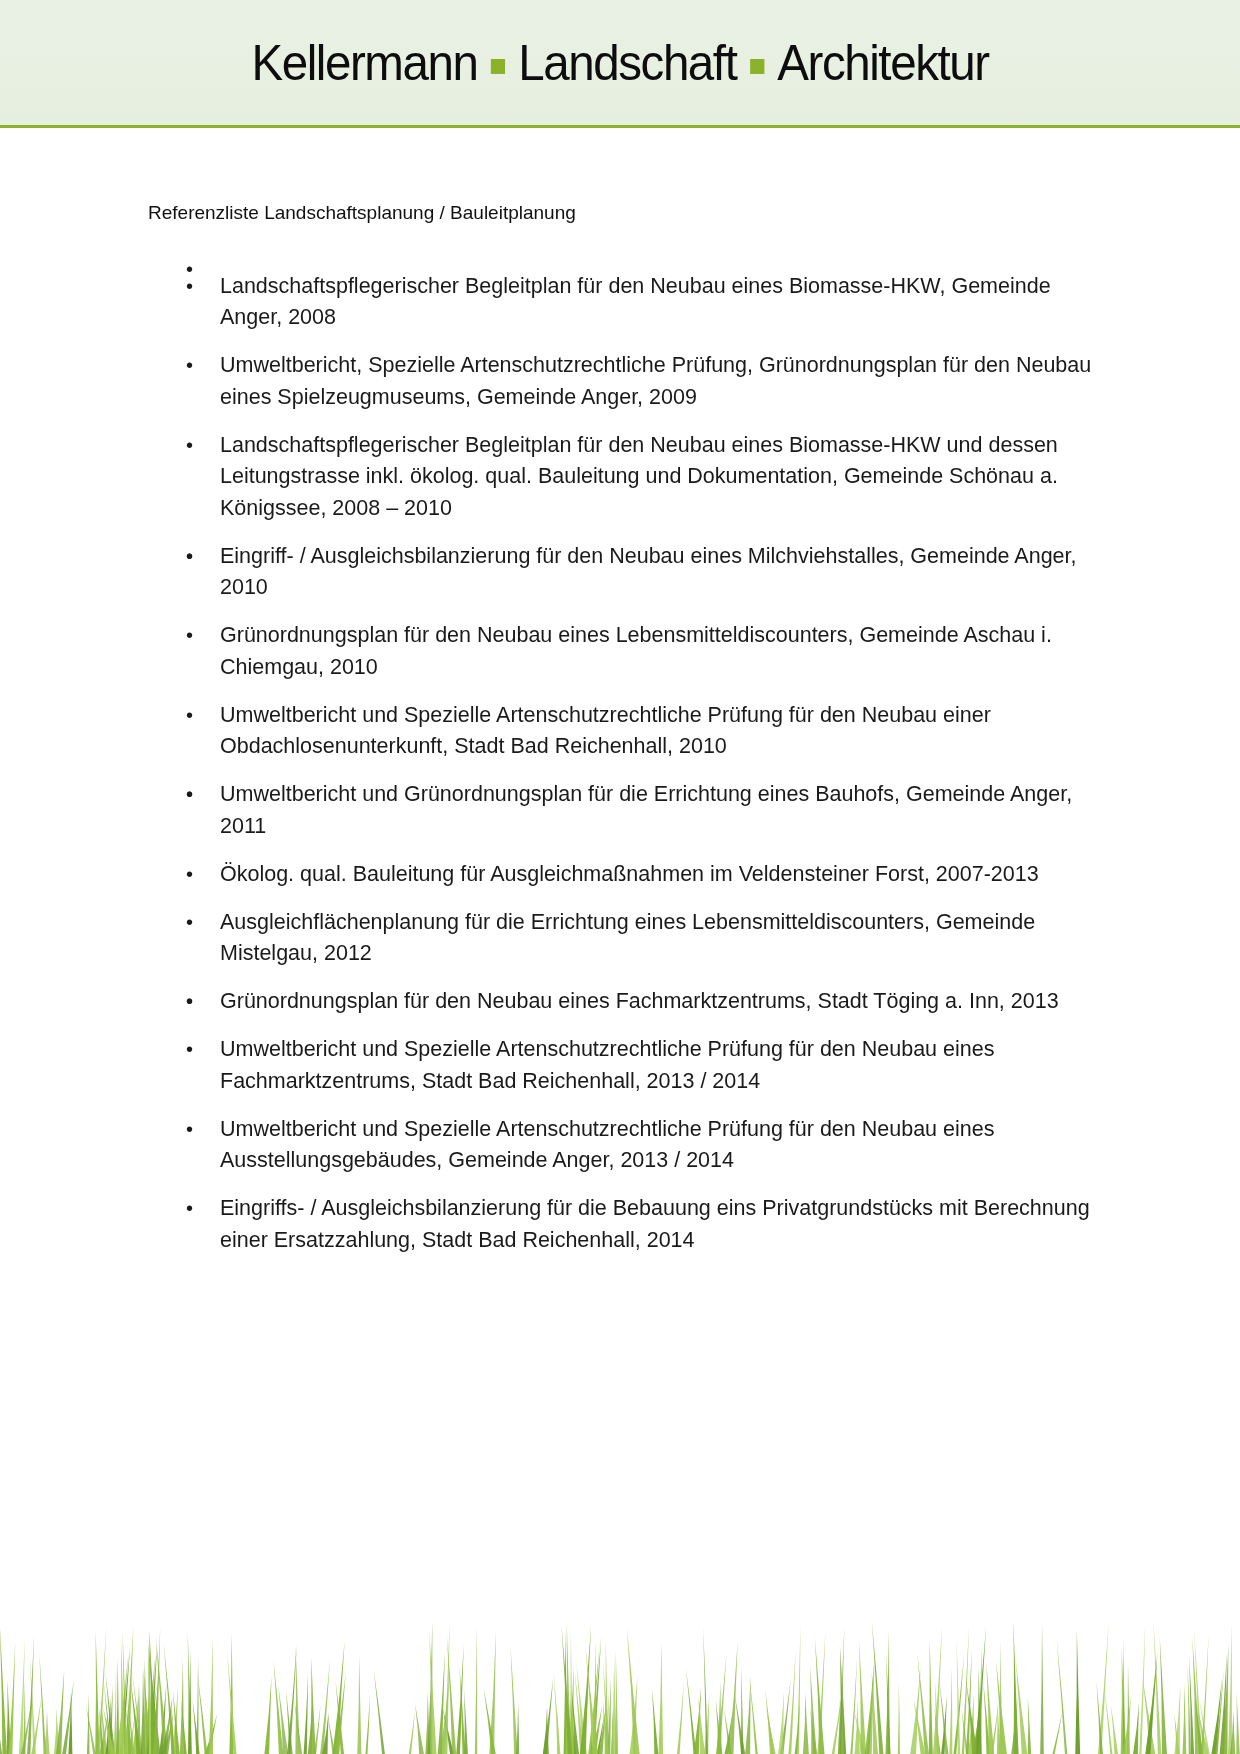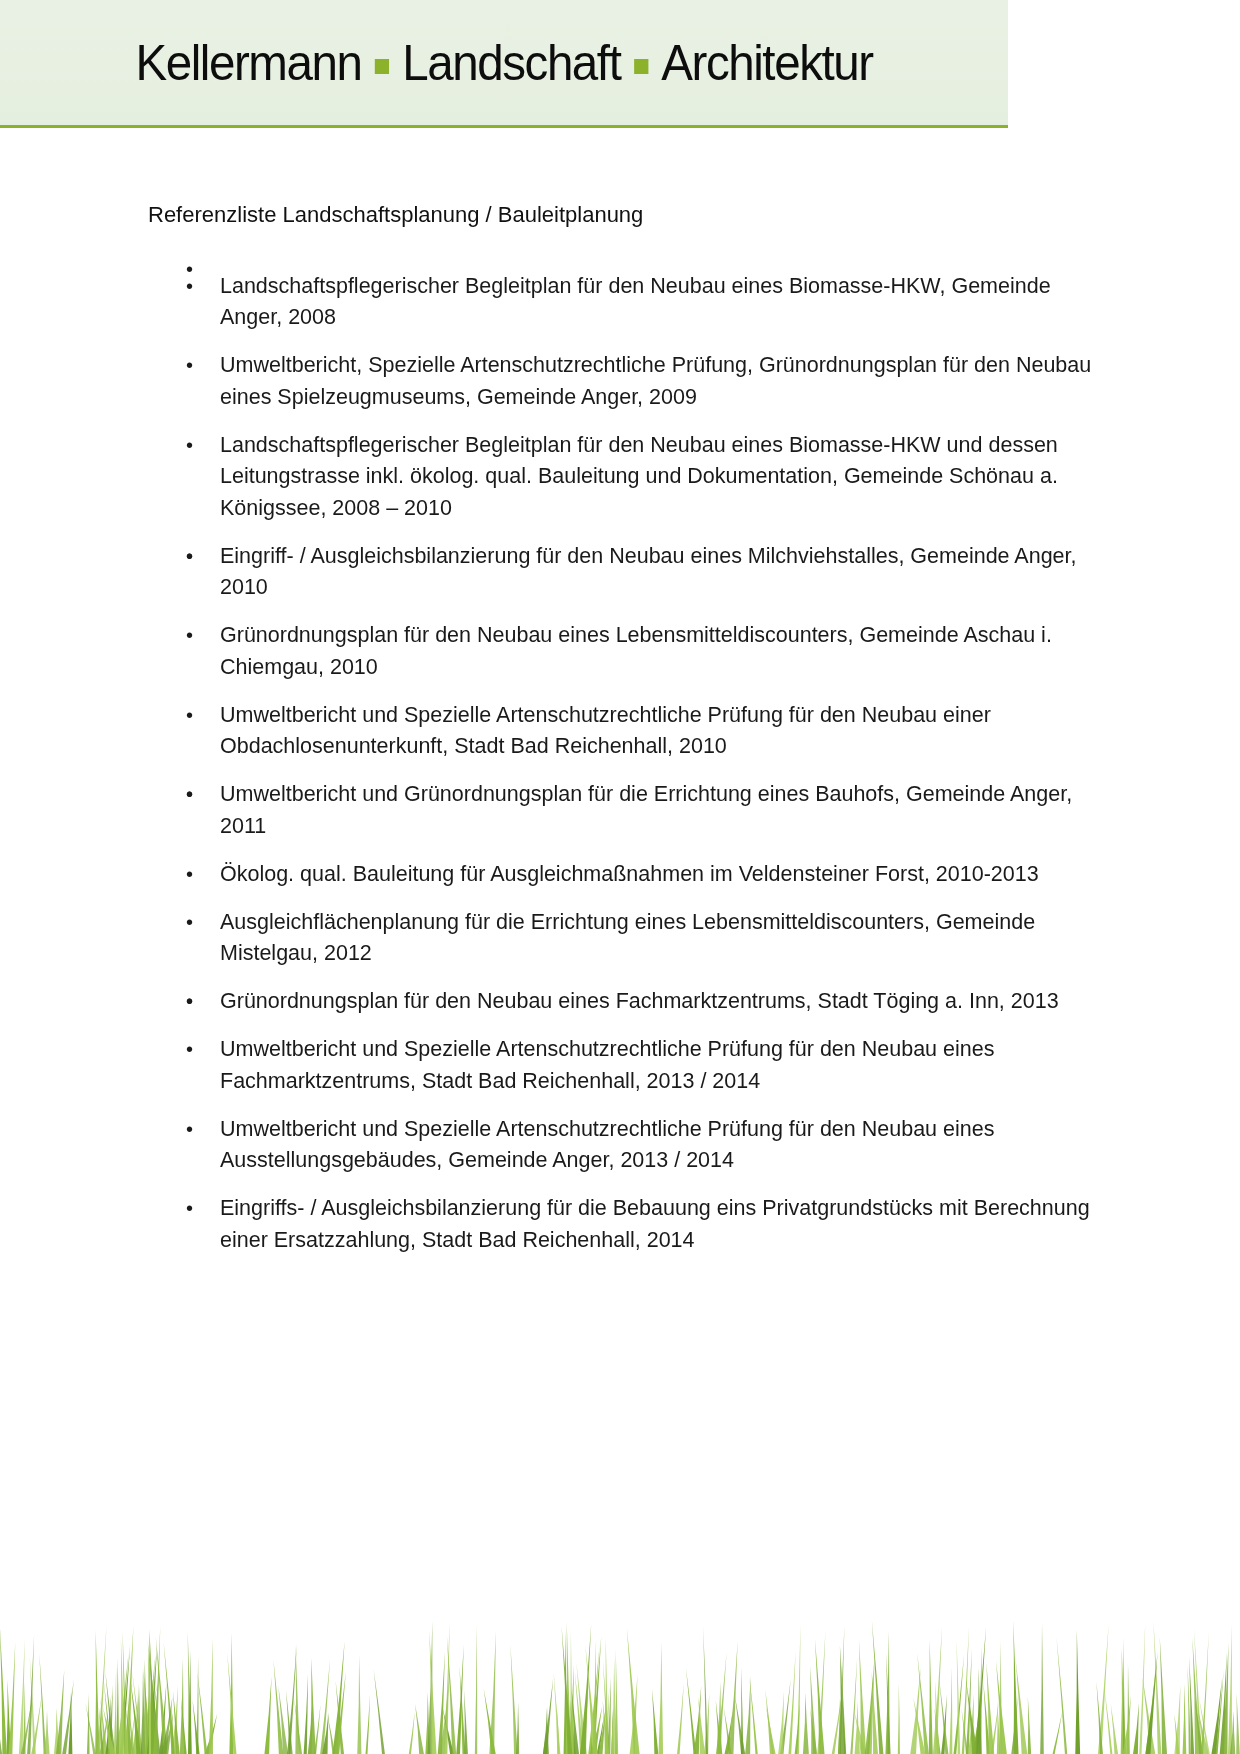--- a/index.html
+++ b/index.html
@@ -3,34 +3,34 @@
 <meta charset="utf-8">
 <style>
   html, body { margin: 0; padding: 0; }
   body {
     width: 1240px; height: 1754px; position: relative; overflow: hidden;
     background: #ffffff;
     font-family: "Liberation Sans", "DejaVu Sans", sans-serif;
     color: #1a1a1a;
   }
   .header {
-    position: absolute; left: 0; top: 0; width: 1008px; height: 125px;
+    position: absolute; left: 0; top: 0; width: 1240px; height: 125px;
     background: linear-gradient(#e9f1e4, #e5efdf);
     border-bottom: 3px solid #8bb22a;
     display: flex; align-items: center; justify-content: center;
   }
   .logo {
     display: flex; align-items: center; gap: 14px;
     font-size: 50px; color: #0d0d0d; letter-spacing: -1.5px;
     transform: scaleX(0.95);
   }
   .logo .sq { width: 15px; height: 15px; background: #8bb22a; display: inline-block; margin-top: 8px; }
   .section-title {
     position: absolute; left: 148px; top: 202px;
-    font-size: 22px; color: #111;
+    font-size: 19px; color: #111;
   }
   ul.refs {
     position: absolute; left: 148px; top: 254px; width: 950px;
     margin: 0; padding: 0; list-style: none;
   }
   ul.refs li {
     position: relative; padding-left: 72px;
     font-size: 21.5px; line-height: 31.5px; margin-bottom: 16.5px;
   }
   ul.refs li .bullet {
@@ -59,21 +59,21 @@
     <li><span class="bullet">•</span></li>
     <li><span class="bullet">•</span><span>Landschaftspflegerischer Begleitplan für den Neubau eines Biomasse-HKW, Gemeinde Anger, 2008</span></li>
     <li><span class="bullet">•</span><span>Umweltbericht, Spezielle Artenschutzrechtliche Prüfung, Grünordnungsplan für den Neubau eines Spielzeugmuseums, Gemeinde Anger, 2009</span></li>
     <li><span class="bullet">•</span><span>Landschaftspflegerischer Begleitplan für den Neubau eines Biomasse-HKW und dessen Leitungstrasse inkl. ökolog. qual. Bauleitung und Dokumentation, Gemeinde Schönau a. Königssee, 2008 – 2010</span></li>
     <li><span class="bullet">•</span></li>
     <li><span class="bullet">•</span><span>Eingriff- / Ausgleichsbilanzierung für den Neubau eines Milchviehstalles, Gemeinde Anger, 2010</span></li>
     <li><span class="bullet">•</span><span>Grünordnungsplan für den Neubau eines Lebensmitteldiscounters, Gemeinde Aschau i. Chiemgau, 2010</span></li>
     <li><span class="bullet">•</span><span>Umweltbericht und Spezielle Artenschutzrechtliche Prüfung für den Neubau einer Obdachlosenunterkunft, Stadt Bad Reichenhall, 2010</span></li>
     <li><span class="bullet">•</span></li>
     <li><span class="bullet">•</span><span>Umweltbericht und Grünordnungsplan für die Errichtung eines Bauhofs, Gemeinde Anger, 2011</span></li>
-    <li><span class="bullet">•</span><span>Ökolog. qual. Bauleitung für Ausgleichmaßnahmen im Veldensteiner Forst, 2010-2013</span></li>
+    <li><span class="bullet">•</span><span>Ökolog. qual. Bauleitung für Ausgleichmaßnahmen im Veldensteiner Forst, 2007-2013</span></li>
     <li><span class="bullet">•</span><span>Ausgleichflächenplanung für die Errichtung eines Lebensmitteldiscounters, Gemeinde Mistelgau, 2012</span></li>
     <li><span class="bullet">•</span></li>
     <li><span class="bullet">•</span><span>Grünordnungsplan für den Neubau eines Fachmarktzentrums, Stadt Töging a. Inn, 2013</span></li>
     <li><span class="bullet">•</span><span>Umweltbericht und Spezielle Artenschutzrechtliche Prüfung für den Neubau eines Fachmarktzentrums, Stadt Bad Reichenhall, 2013 / 2014</span></li>
     <li><span class="bullet">•</span><span>Umweltbericht und Spezielle Artenschutzrechtliche Prüfung für den Neubau eines Ausstellungsgebäudes, Gemeinde Anger, 2013 / 2014</span></li>
     <li><span class="bullet">•</span><span>Eingriffs- / Ausgleichsbilanzierung für die Bebauung eins Privatgrundstücks mit Berechnung einer Ersatzzahlung, Stadt Bad Reichenhall, 2014</span></li>
   </ul>
 
 <svg class="grass" id="grass" viewBox="0 0 1240 150" preserveAspectRatio="none">
     <path d="M606.8835905349795,150 Q605.5543124142662,103.36249356995884 602.9940843621399,56.72498713991769 Q606.5543124142662,103.36249356995884 609.3454903978052,150 Z" fill="#9cc64e" opacity="0.88"></path>

